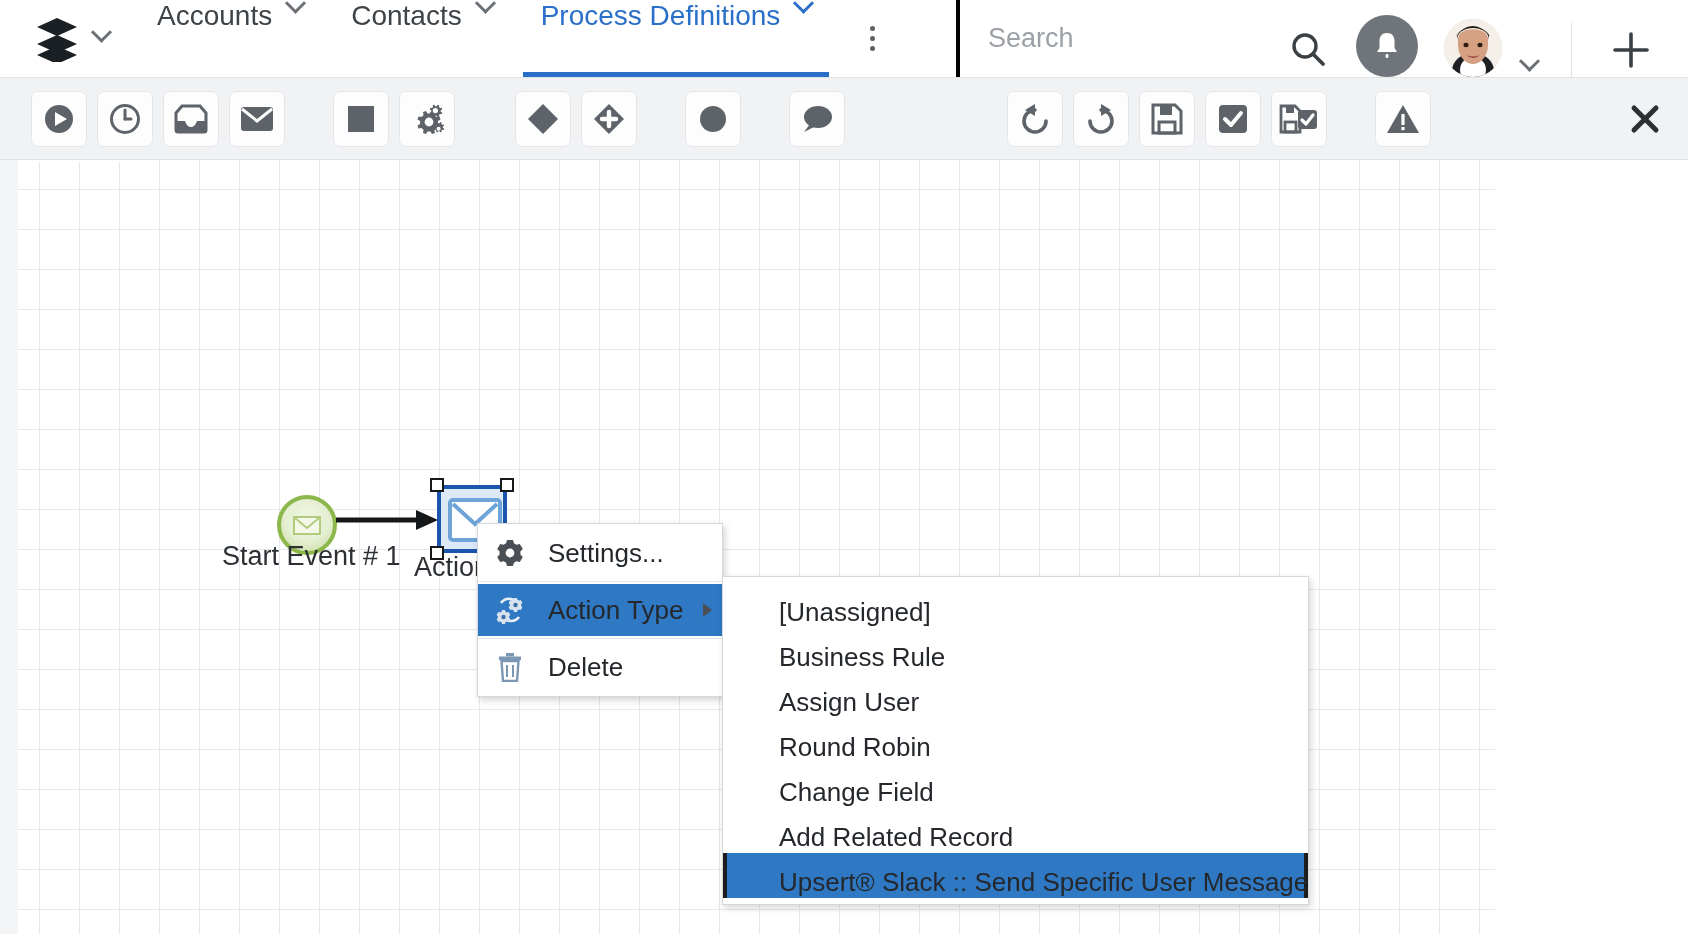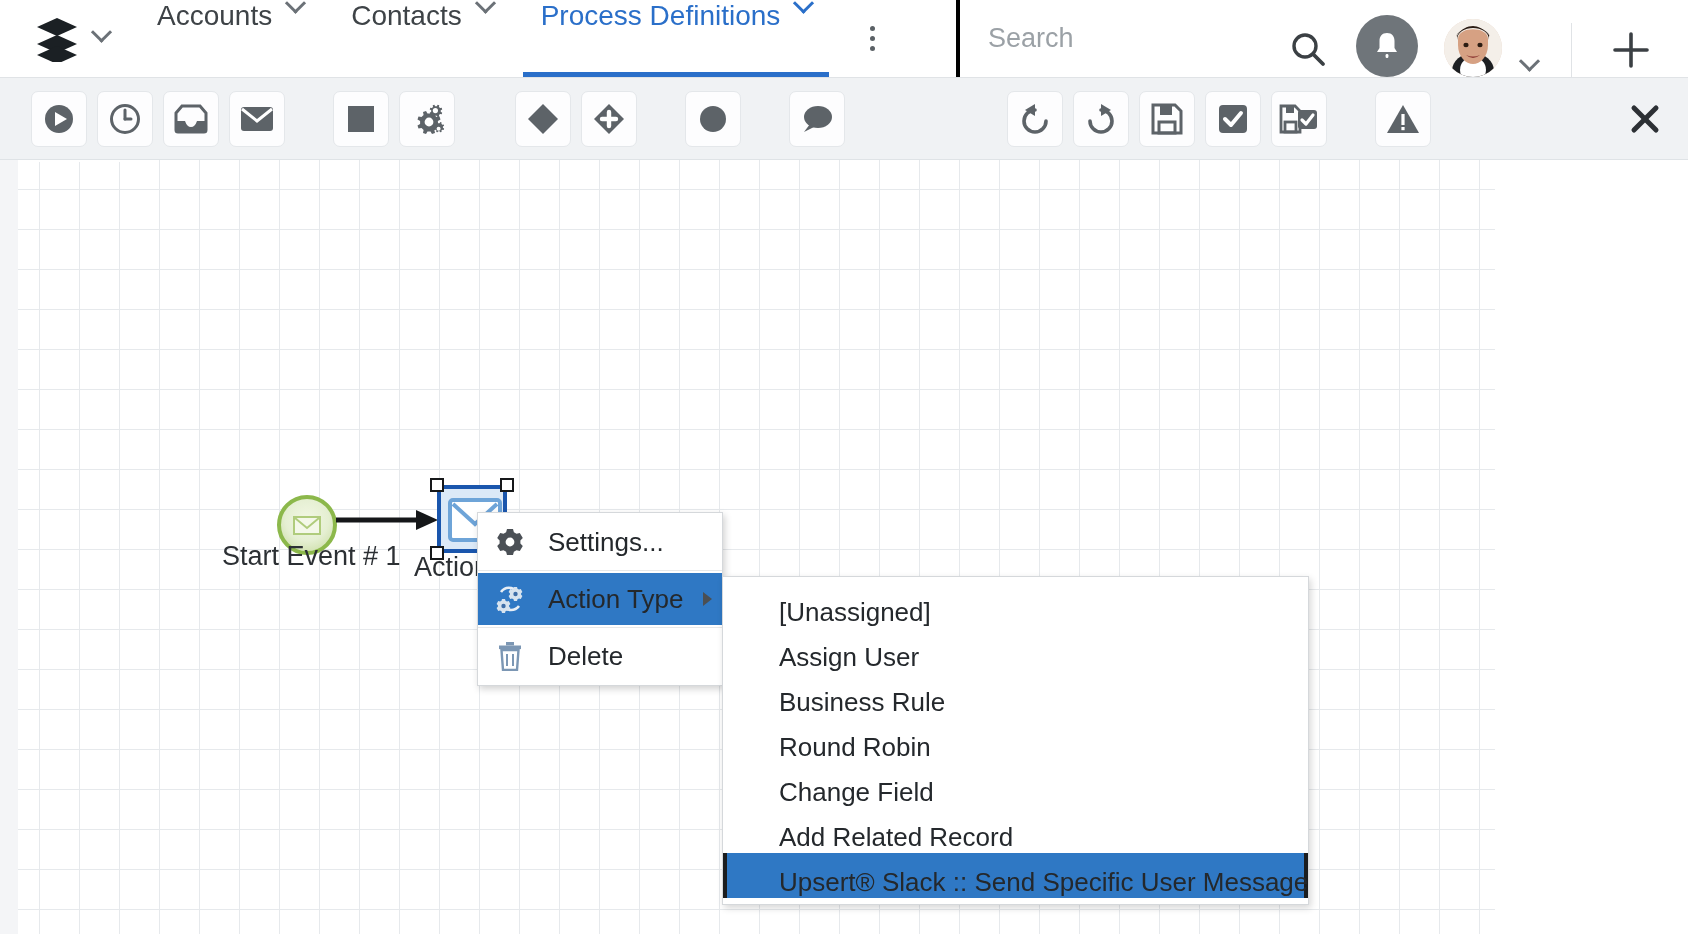--- a/index.html
+++ b/index.html
@@ -142,21 +142,21 @@
   .h-tr { left: 500px; top: 318px; }
   .h-bl { left: 430px; top: 386px; }
   .h-br { left: 500px; top: 386px; }
   .action-label {
     position: absolute; left: 414px; top: 392px; font-size: 27px;
     color: #2c3034; white-space: nowrap;
   }
 
   
   .ctx-menu {
-    position: absolute; left: 477px; top: 352px; width: 246px;
+    position: absolute; left: 477px; top: 363px; width: 246px;
     background: #ffffff; border: 1px solid #d5d8db;
     box-shadow: 2px 3px 7px rgba(0,0,0,0.18);
     padding: 3px 0; z-index: 20;
   }
   .ctx-item {
     display: flex; align-items: center; height: 52px;
     padding: 0 12px 0 14px; font-size: 26px; color: #24282c; cursor: pointer;
     position: relative;
   }
   .ctx-item .ic { width: 36px; display: flex; align-items: center; justify-content: center; }
@@ -502,24 +502,24 @@
         </span>
         <span class="txt">Delete</span>
       </div>
     </div>
 
     <div class="submenu">
       <div class="sub-item">
           <span>[Unassigned]</span>
         </div>
       <div class="sub-item">
+          <span>Business Rule</span>
+        </div>
+      <div class="sub-item">
           <span>Assign User</span>
-        </div>
-      <div class="sub-item">
-          <span>Business Rule</span>
         </div>
       <div class="sub-item">
           <span>Round Robin</span>
         </div>
       <div class="sub-item">
           <span>Change Field</span>
         </div>
       <div class="sub-item">
           <span>Add Related Record</span>
         </div>

